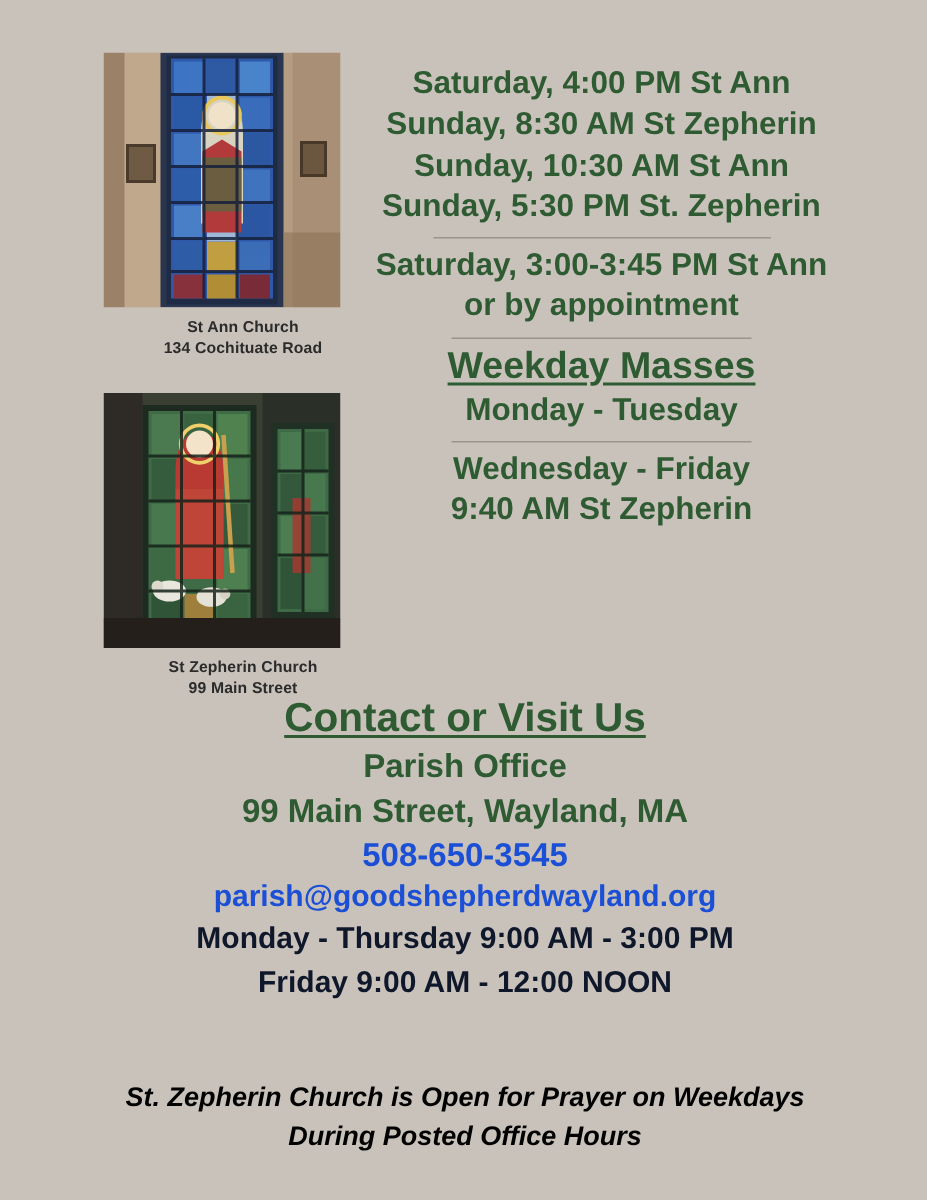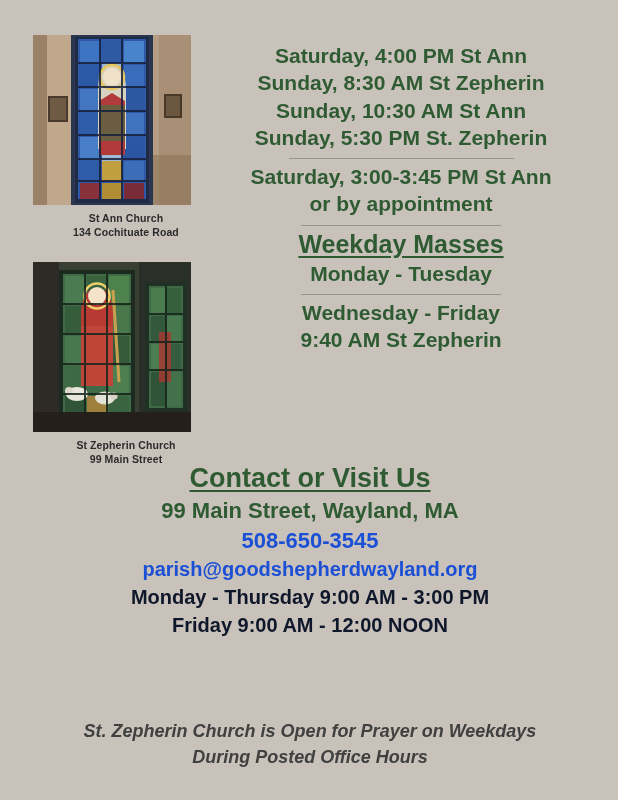--- a/index.html
+++ b/index.html
@@ -23,20 +23,21 @@
   
   .left-col {
     position: absolute;
     left: 33px;
     top: 35px;
     width: 158px;
   }
   .photo-block {
     width: 186px;
     margin-bottom: 4px;
+    margin-left: 36px;
   }
   .photo {
     width: 158px;
     height: 170px;
     display: block;
     border: 0;
     overflow: hidden;
     position: relative;
   }
   .photo svg { display: block; }
@@ -142,21 +143,21 @@
     left: 40px;
     top: 718px;
     width: 540px;
     text-align: center;
   }
   .footer p {
     font-family: "Liberation Sans", sans-serif;
     font-style: italic;
     font-weight: bold;
     font-size: 18px;
-    color: #404040;
+    color: #000000;
     line-height: 1.45;
     margin: 0;
   }
 </style>
 </head>
 <body>
 
 <div class="page">
 
   <div class="left-col">
@@ -318,20 +319,21 @@
 
     <hr class="rule narrow">
 
     <p class="line">Wednesday - Friday</p>
     <p class="line">9:40 AM St Zepherin</p>
 
   </div>
 
   <div class="contact">
     <div class="head">Contact or Visit Us</div>
+    <p class="line">Parish Office</p>
     <p class="line">99 Main Street, Wayland, MA</p>
     <p class="phone">508-650-3545</p>
     <a class="email" href="#">parish@goodshepherdwayland.org</a>
     <p class="hours">Monday - Thursday 9:00 AM - 3:00 PM</p>
     <p class="hours">Friday 9:00 AM - 12:00 NOON</p>
   </div>
 
   <div class="footer">
     <p>St. Zepherin Church is Open for Prayer on Weekdays</p>
     <p>During Posted Office Hours</p>

